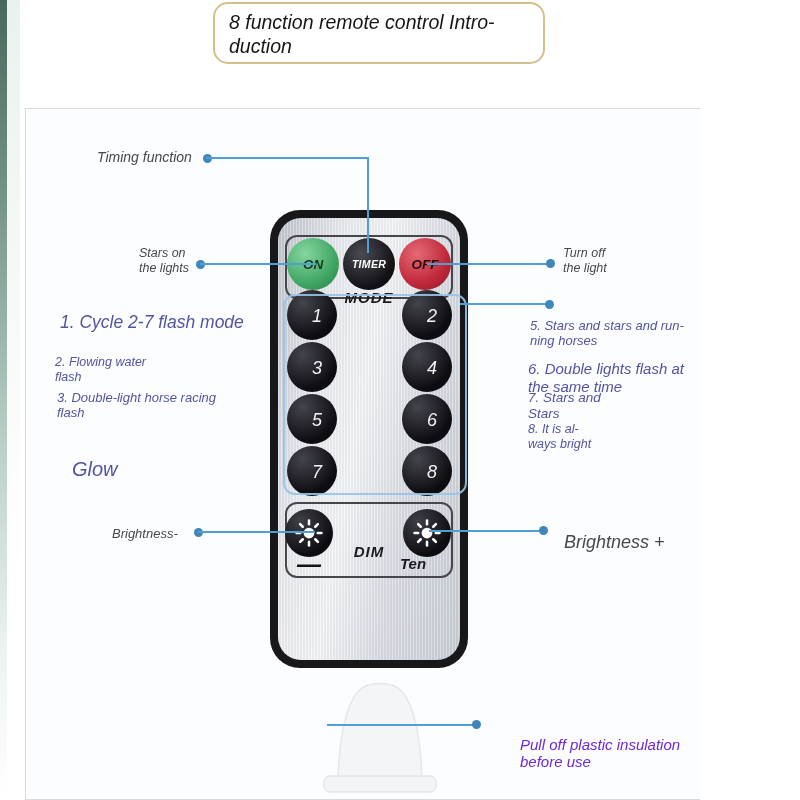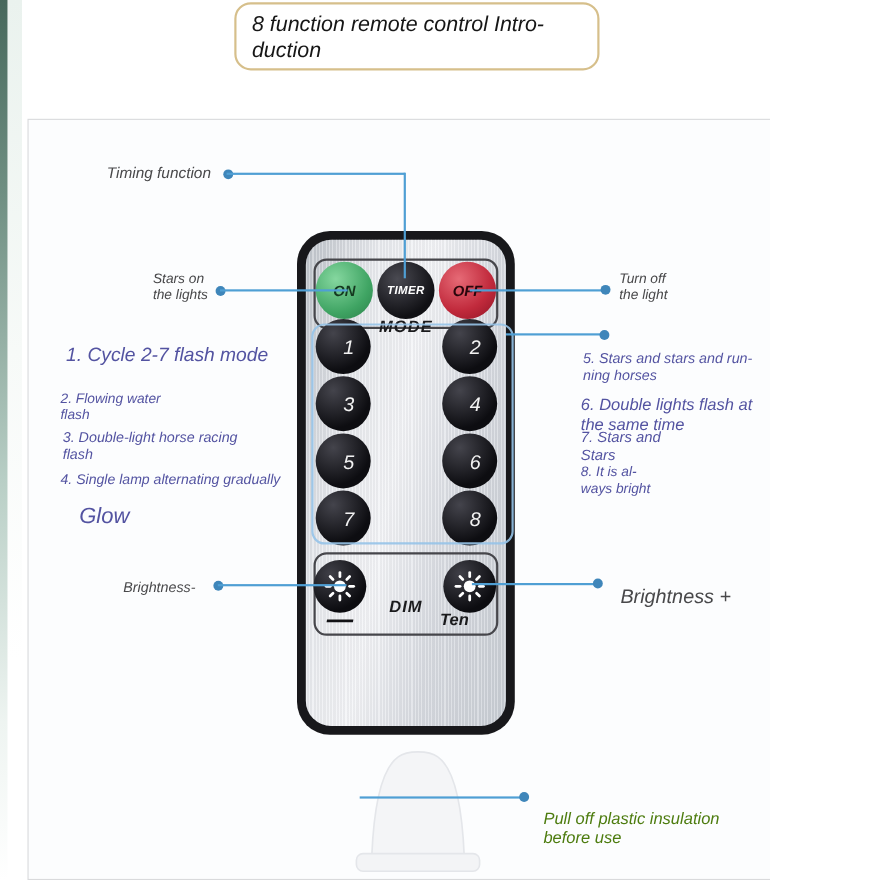--- a/index.html
+++ b/index.html
@@ -86,21 +86,20 @@
 
   <div class="abs mode-hlbox"></div>
   <div class="abs cline" style="left:460px;top:303px;width:87px;"></div>
   <div class="abs cdot" style="left:545px;top:300px;"></div>
 
   <div class="abs note" style="left:60px;top:312px;font-size:17.5px;">1. Cycle 2-7 flash mode</div>
   <div class="abs note pre" style="left:55px;top:355px;font-size:12.5px;">2. Flowing water
 flash</div>
   <div class="abs note pre" style="left:57px;top:390px;font-size:13px;">3. Double-light horse racing
 flash</div>
-  <div class="abs note" style="left:55px;top:428px;font-size:12.8px;">4. Single lamp alternating gradually</div>
   <div class="abs note" style="left:72px;top:458px;font-size:20px;">Glow</div>
 
   <div class="abs note pre" style="left:530px;top:318px;font-size:13px;">5. Stars and stars and run-
 ning horses</div>
   <div class="abs note" style="left:528px;top:360px;font-size:15px;">6. Double lights flash at the same time</div>
   <div class="abs note pre" style="left:528px;top:390px;font-size:13.5px;">7. Stars and
 Stars</div>
   <div class="abs note pre" style="left:528px;top:422px;font-size:12.5px;">8. It is al-
 ways bright</div>
 
@@ -186,15 +185,15 @@
     <div class="abs minus-mark" style="left:24px;top:342px;width:30px;text-align:center;">—</div>
     <div class="abs ten-label" style="left:130px;top:345px;width:56px;">Ten</div>
   </div>
 
   <svg class="abs tab-svg" style="left:318px;top:680px;" width="124" height="114" viewBox="0 0 124 114">
     <path d="M20,98 C22,50 30,18 44,8 C52,2 72,2 80,8 C94,18 102,50 104,98 Z" fill="#f4f5f7" stroke="#e4e6ea" stroke-width="1.5" fill-opacity="0.97"></path>
     <rect x="6" y="96" width="112" height="16" rx="6" fill="#f3f4f6" stroke="#e4e6ea" stroke-width="1.5" fill-opacity="0.97"></rect>
   </svg>
   <div class="abs cline" style="left:327px;top:724px;width:147px;"></div>
   <div class="abs cdot" style="left:472px;top:720px;"></div>
-  <div class="abs glabel" style="left:494px;top:736px;font-size:15px;color:#4d7c0f;">Pull off plastic insulation before use</div>
+  <div class="abs glabel" style="left:520px;top:736px;font-size:15px;color:#6d28d9;">Pull off plastic insulation before use</div>
 
 </div>
 
 </body></html>

